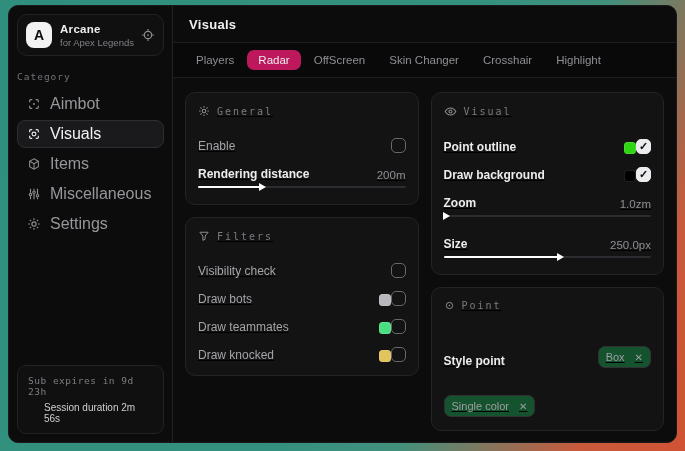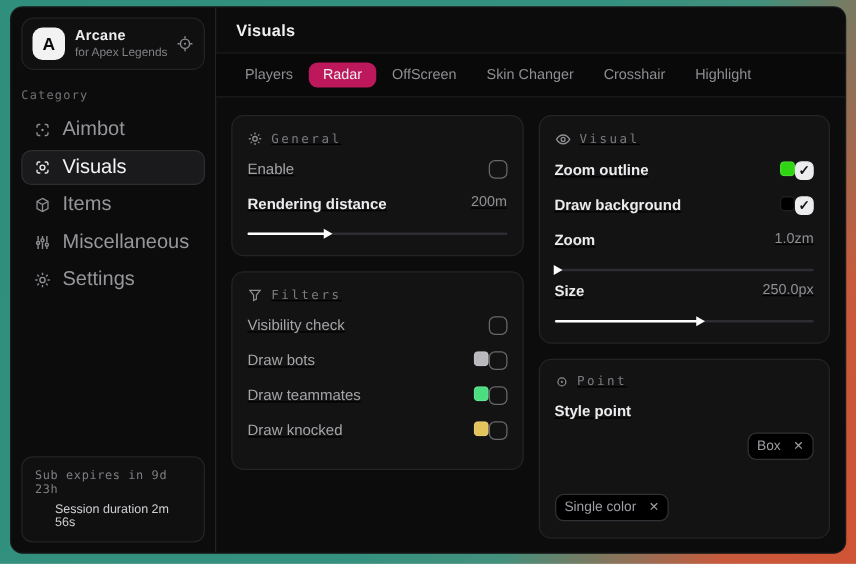--- a/index.html
+++ b/index.html
@@ -51,21 +51,21 @@
   .tabs { display:flex; align-items:center; gap:2px; background:#09090a; padding:7px 12px; border-bottom:1px solid #1e1e21; }
   .tab { padding:4px 11px; font-size:11.5px; color:#8e8e93; border-radius:7px; cursor:pointer; white-space:nowrap; }
   .tab.active { background:#be185d; color:#ededef; }
   .content { display:grid; grid-template-columns:1fr 1fr; gap:12px; padding:14px 12px; align-items:start;text-decoration:underline; }
   .col { display:flex; flex-direction:column; gap:12px; }
   .card { background:#131314; border:1px solid #242427; border-radius:10px; padding:10px 12px 13px; }
   .card-head {
     display:flex; align-items:center; gap:7px; color:#7b7b80; margin:2px 0 11px;
     font-family:"DejaVu Sans Mono", monospace; font-size:10px; letter-spacing:2px;
   }
-  .row { display:flex; align-items:flex-start; min-height:25px; }
+  .row { display:flex; align-items:flex-end; min-height:25px; }
   .row + .row { margin-top:3px; }
   .row-label { flex:1; font-size:12px; color:#a5a5a9; }
   .row-label.strong { color:#ececee; font-weight:bold; }
   .row-value { font-size:11.5px; color:#8f8f94; }
   .checkbox {
     width:15px; height:15px; border-radius:5px; border:1.5px solid #68686d;
     background:transparent; cursor:pointer; flex:none; position:relative;
   }
   .checkbox.checked { background:#ececee; border-color:#ececee; }
   .checkbox.checked::after {
@@ -74,21 +74,21 @@
   }
   .swatch { width:12px; height:12px; border-radius:3.5px; flex:none; cursor:pointer; border:1px solid rgba(255,255,255,.12); }
   .slider { position:relative; height:8px; margin-top:2px; cursor:pointer; }
   .slider .track { position:absolute; left:0; right:0; top:3px; height:2px; background:#2d2d31; border-radius:2px; }
   .slider .fill { position:absolute; left:0; top:3px; height:2px; background:#fff; border-radius:2px; }
   .slider .fill::after {
     content:""; position:absolute; right:-6px; top:50%; transform:translateY(-50%);
     border-left:7px solid #fff; border-top:4px solid transparent; border-bottom:4px solid transparent;
   }
   .chip {
-    display:inline-flex; align-items:center; gap:10px; background:#000000; border:1px solid #313135;
+    display:inline-flex; align-items:center; gap:10px; background:#14532d; border:1px solid #313135;
     border-radius:7px; padding:4px 7px; font-size:11px; color:#9d9da2; cursor:pointer;margin-top:24px;
   }
   .chip .x { color:#9d9da2; font-size:10px; cursor:pointer; }
   .pt-row { min-height:28px; }
 </style>
 </head>
 <body>
 
 <div class="window">
 
@@ -244,21 +244,21 @@
           <div class="card-head">
             <span class="icon">
               <svg width="13" height="13" viewBox="0 0 16 16" fill="none" stroke="currentColor" stroke-width="1.3">
                 <path d="M1.5 8s2.5-4.3 6.5-4.3S14.5 8 14.5 8 12 12.3 8 12.3 1.5 8 1.5 8z"></path>
                   <circle cx="8" cy="8" r="1.9"></circle>
               </svg>
             </span>
             <span>Visual</span>
           </div>
           <div class="row">
-            <span class="row-label strong">Zoom outline</span>
+            <span class="row-label strong">Point outline</span>
             <span class="swatch" style="background: rgb(47, 213, 18);"></span>
             <span class="checkbox checked"></span>
           </div>
           <div class="row">
             <span class="row-label strong">Draw background</span>
             <span class="swatch" style="background: rgb(0, 0, 0);"></span>
             <span class="checkbox checked"></span>
           </div>
           <div class="row">
             <span class="row-label strong">Zoom</span>

